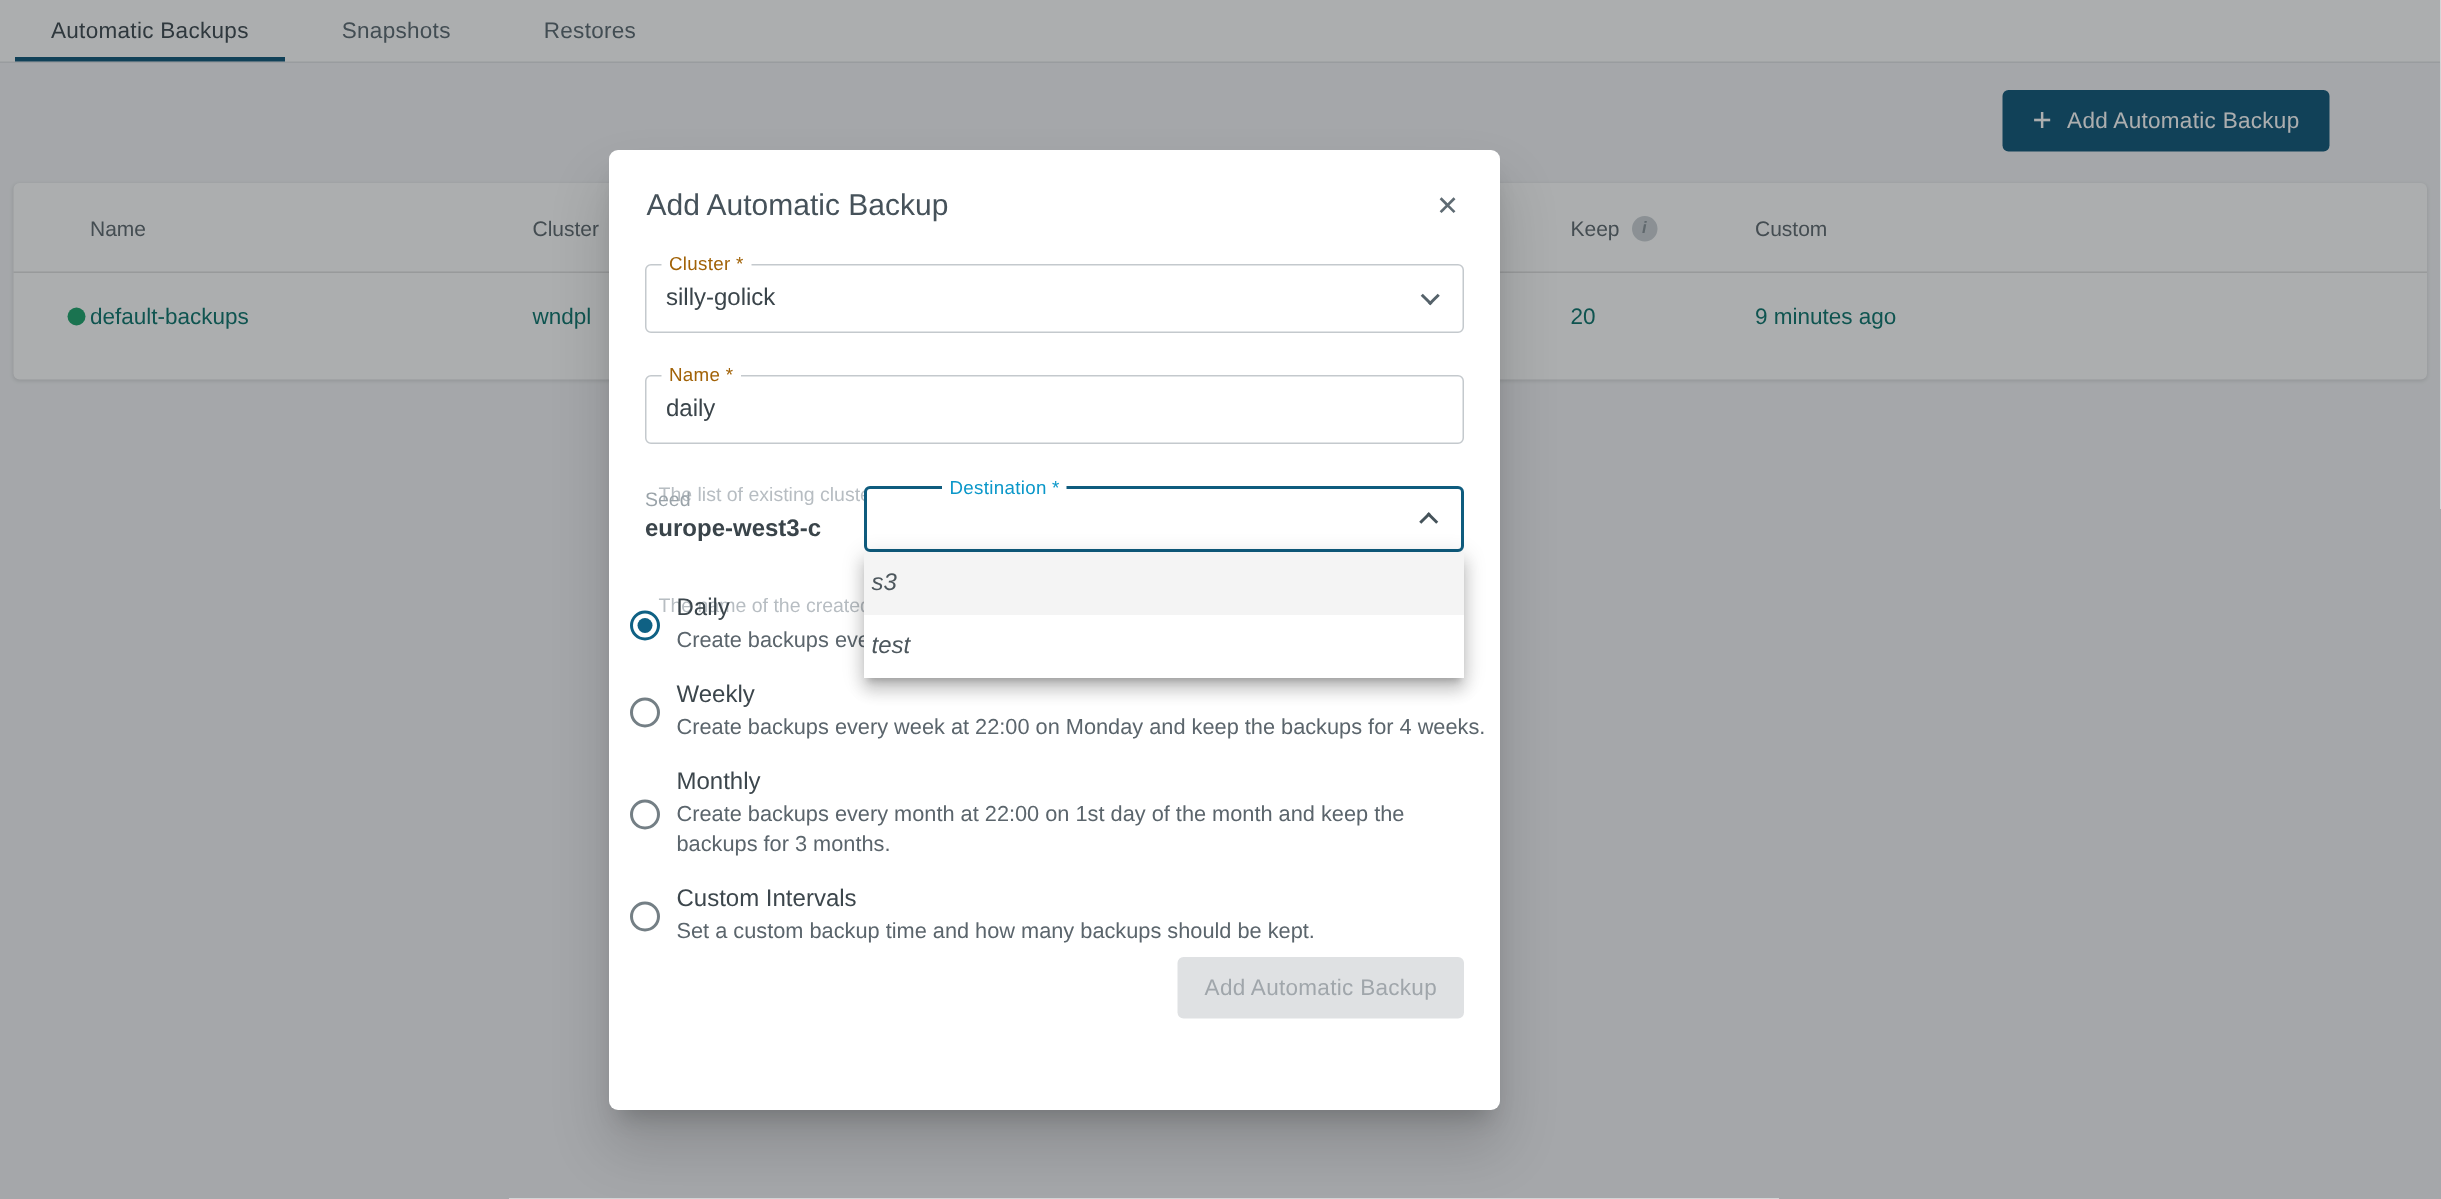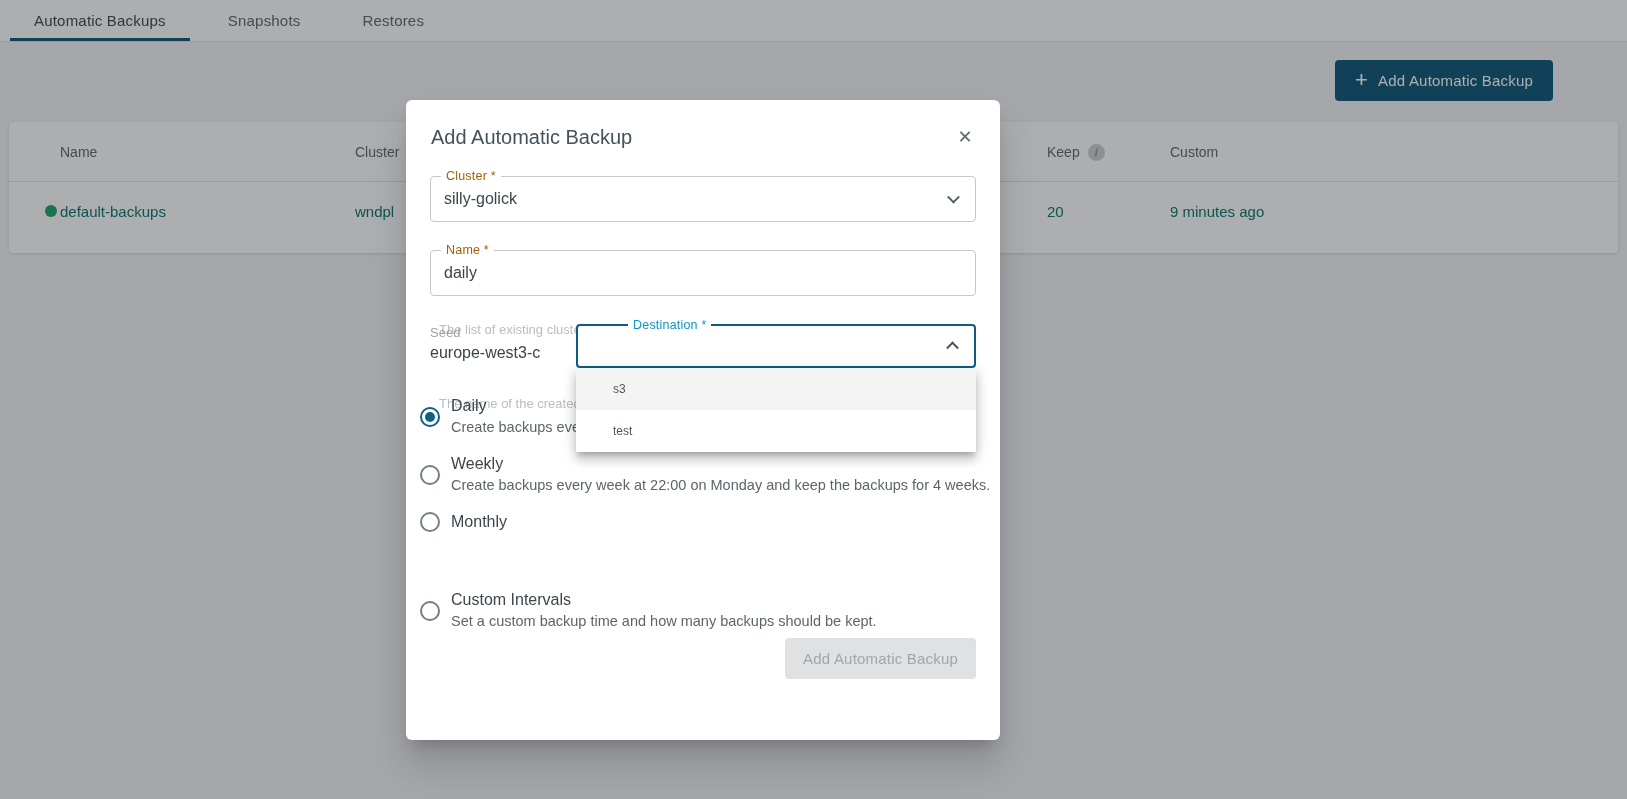--- a/index.html
+++ b/index.html
@@ -56,28 +56,28 @@
                   font-size:16px; color:#3a444a; }
   .field.focused { left:170px; width:400px; height:44px; border:2px solid #0f5c7e; }
   .field.focused .notch-label { color:#0a97c9;margin-left:40px; }
   .chev { position:absolute; right:17px; top:50%; width:9px; height:9px;
           border-right:2px solid #55626a; border-bottom:2px solid #55626a; }
   .chev.down { transform:translateY(-70%) rotate(45deg); }
   .chev.up   { transform:translateY(-30%) rotate(-135deg); border-color:#45535a; }
   .helper { position:absolute; left:33px; font-size:13px; color:#b7bdc2; }
 
   .seed-label { position:absolute; left:24px; top:225px; font-size:13px; color:#9aa3a9; }
-  .seed-value { position:absolute; left:24px; top:244px; font-size:16px; color:#3a444a; }
+  .seed-value { position:absolute; left:24px; top:244px; font-size:16px; color:#3a444a;font-weight:bold; }
 
   
   .menu { position:absolute; left:170px; top:268px; width:400px; z-index:20; background:#fff;
           border-radius:0 0 4px 4px;
           box-shadow:0 5px 5px -3px rgba(0,0,0,.2), 0 8px 10px 1px rgba(0,0,0,.14), 0 3px 14px 2px rgba(0,0,0,.12); }
-  .menu-item { height:42px; display:flex; align-items:center; padding-left:37px; font-size:12px;
-               color:#4d575d; cursor:pointer; background:#fff; }
+  .menu-item { height:42px; display:flex; align-items:center; padding-left:5px; font-size:16px;
+               color:#4d575d; cursor:pointer; background:#fff;font-style:italic; }
   .menu-item.highlighted { background:#f4f4f4; }
 
   
   .radio-row { position:absolute; left:14px; display:flex; align-items:center; gap:11px; cursor:pointer; }
   .radio { flex:0 0 auto; width:20px; height:20px; border:2px solid #747f85; border-radius:50%;
            position:relative; }
   .radio.selected { border-color:#0f6184; }
   .radio.selected::after { content:""; position:absolute; left:3px; top:3px; width:10px; height:10px;
                            border-radius:50%; background:#0f6184; }
   .radio-text { width:540px; }
@@ -176,20 +176,21 @@
       <span class="radio"></span>
       <div class="radio-text">
         <div class="radio-label">Weekly</div>
         <div class="radio-desc">Create backups every week at 22:00 on Monday and keep the backups for 4 weeks.</div>
       </div>
     </div>
     <div class="radio-row" style="top:412px;">
       <span class="radio"></span>
       <div class="radio-text">
         <div class="radio-label">Monthly</div>
+        <div class="radio-desc">Create backups every month at 22:00 on 1st day of the month and keep the backups for 3 months.</div>
       </div>
     </div>
     <div class="radio-row" style="top:490px;">
       <span class="radio"></span>
       <div class="radio-text">
         <div class="radio-label">Custom Intervals</div>
         <div class="radio-desc">Set a custom backup time and how many backups should be kept.</div>
       </div>
     </div>
 

